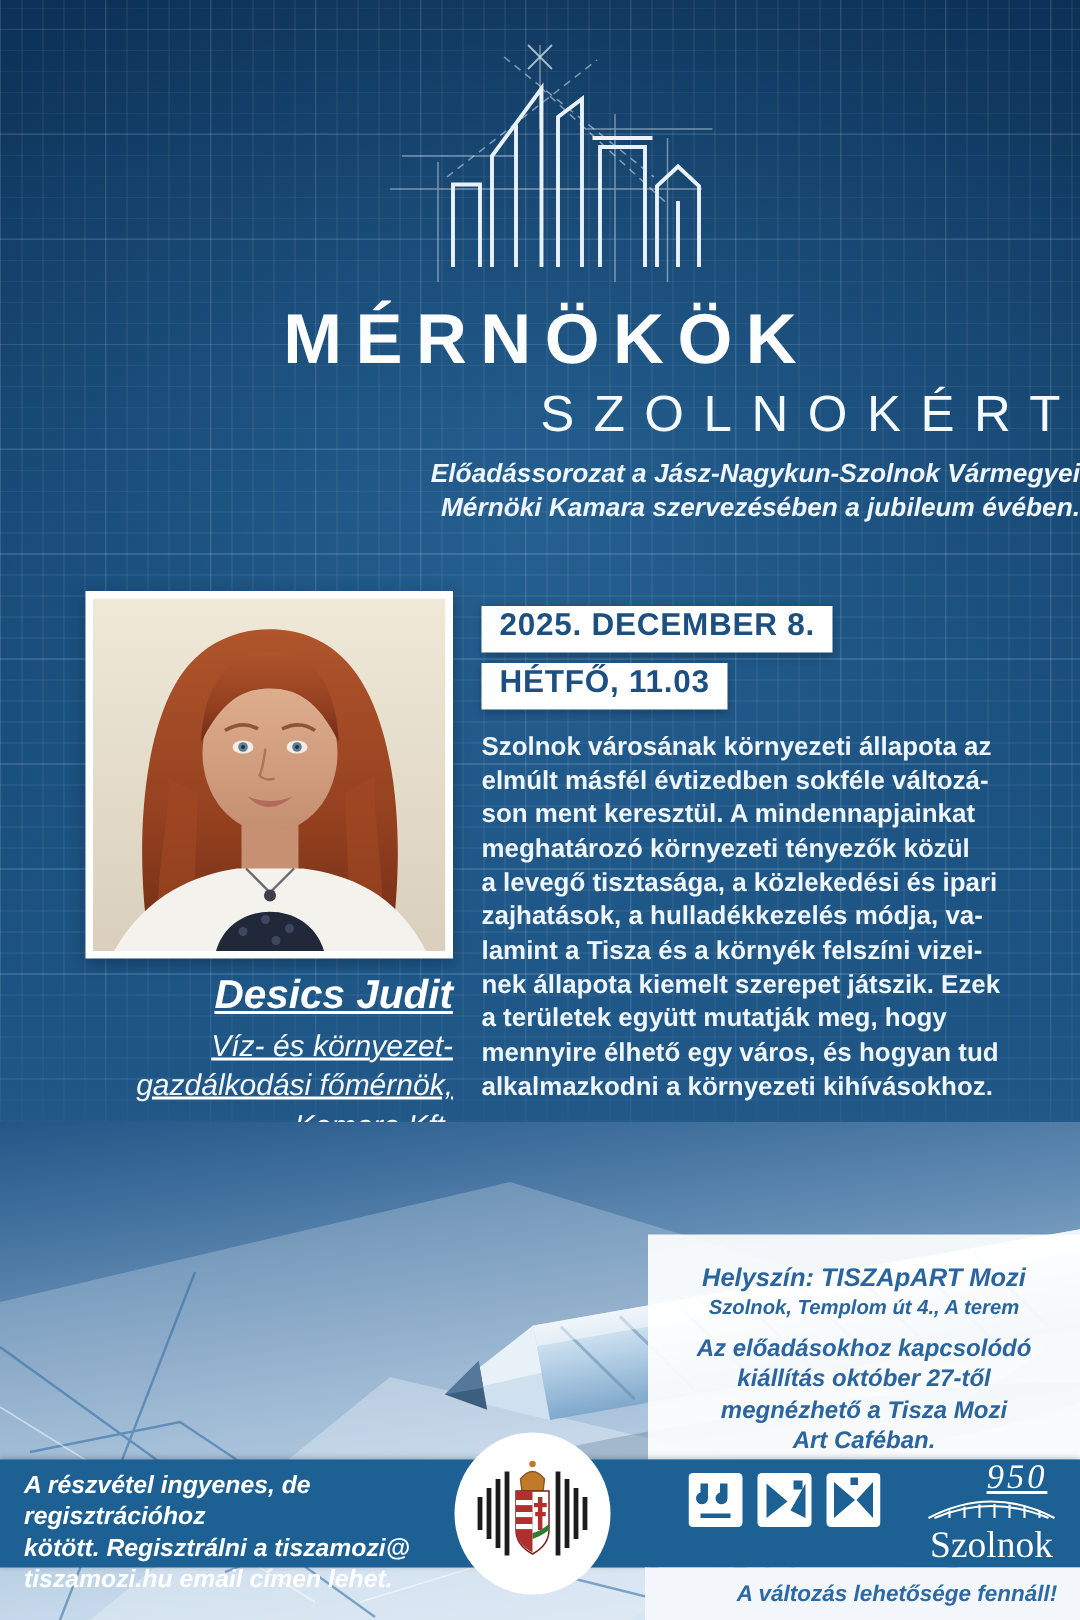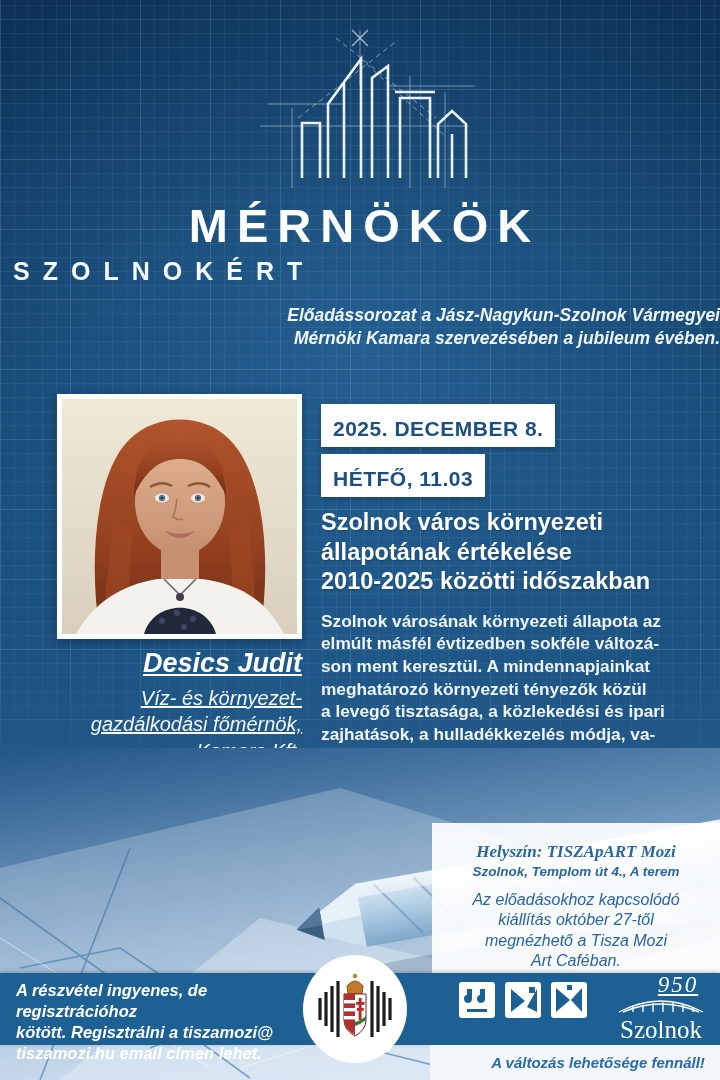--- a/index.html
+++ b/index.html
@@ -19,61 +19,61 @@
       repeating-linear-gradient(90deg, rgba(150,205,245,.12) 0 1px, transparent 1px 70px);
     -webkit-mask-image:linear-gradient(180deg,#000 82%,transparent 100%);
             mask-image:linear-gradient(180deg,#000 82%,transparent 100%);
   }
   .brand-logo{position:absolute;top:26px;left:50%;transform:translateX(-50%);}
   .brand-title{
     position:absolute;top:198px;left:0;width:100%;text-align:center;
     color:#fbfdfe;font-size:47px;font-weight:800;letter-spacing:9px;text-indent:9px;
   }
   .brand-subtitle{
-    position:absolute;top:257px;left:0;width:100%;text-align:left;
-    color:#f4f9fd;font-size:25px;font-weight:700;letter-spacing:13px;text-indent:13px;
+    position:absolute;top:257px;left:0;width:100%;text-align:right;
+    color:#f4f9fd;font-size:34px;font-weight:400;letter-spacing:13px;text-indent:13px;
   }
   .lead{
     position:absolute;top:304px;left:0;width:100%;text-align:right;
     color:#eef6fc;font-size:17.5px;font-style:italic;font-weight:700;line-height:1.32;
     white-space:pre-line;
   }
   .photo-frame{
     position:absolute;left:57px;top:394px;width:235px;height:235px;
     background:#fff;padding:5px;box-shadow:0 3px 10px rgba(0,10,30,.35);
   }
   .photo-frame svg{display:block;}
   .speaker{position:absolute;left:8px;top:648px;width:294px;text-align:right;color:#fff;text-decoration:underline;}
   .speaker-name{font-size:27px;font-weight:800;font-style:italic;margin-bottom:6px;}
   .speaker-role{font-size:20px;font-style:italic;font-weight:500;line-height:1.32;white-space:pre-line;color:#f2f8fd;}
   .event-col{position:absolute;left:321px;top:404px;width:392px;}
   .badge{
     display:table;background:#fff;color:#1d4f80;font-weight:800;font-size:21px;
-    padding:13px 12px 6px;margin-bottom:7px;box-shadow:0 2px 6px rgba(0,10,30,.3);
+    padding:1px 12px 6px;margin-bottom:7px;box-shadow:0 2px 6px rgba(0,10,30,.3);
     letter-spacing:.5px;
   }
   .talk-title{
     margin-top:11px;color:#fff;font-size:23.5px;font-weight:800;line-height:1.26;
     white-space:pre-line;text-shadow:0 1px 2px rgba(0,20,40,.3);
   }
   .abstract{
     margin-top:13px;color:#eef5fb;font-size:17.3px;font-weight:600;line-height:1.31;
     white-space:pre-line;
   }
   .blueprint{
     position:absolute;left:0;top:748px;width:720px;height:332px;
     background:linear-gradient(172deg,#235687 0%,#3d6d9b 14%,#5e88b0 30%,#8cadcc 52%,#bdd3e8 78%,#d9e6f2 100%);
   }
   .venue-box{
     position:absolute;left:432px;top:823px;width:288px;height:150px;
     background:rgba(255,255,255,.92);color:#2a659f;text-align:center;font-style:italic;
   }
-  .venue-line1{font-size:17px;font-weight:800;margin-top:19px;font-family:Liberation Serif, serif;}
+  .venue-line1{font-size:17px;font-weight:800;margin-top:19px;}
   .venue-line2{font-size:13.5px;font-weight:600;margin-top:2px;}
-  .venue-note{font-size:16px;font-weight:400;margin-top:11px;line-height:1.28;white-space:pre-line;}
+  .venue-note{font-size:16px;font-weight:700;margin-top:11px;line-height:1.28;white-space:pre-line;}
   .band{
     position:absolute;left:0;top:973px;width:720px;height:72px;background:#1d6093;
     box-shadow:0 -1px 4px rgba(0,20,40,.25);
   }
   .registration{
     position:absolute;left:16px;top:980px;width:310px;color:#fff;
     font-size:16.5px;font-style:italic;font-weight:600;line-height:1.28;white-space:pre-line;
   }
   .arms-circle{position:absolute;left:302px;top:954px;width:106px;height:110px;}
   .tiszapart{position:absolute;left:452px;top:981px;width:142px;text-align:center;}
@@ -194,23 +194,20 @@
   <div class="speaker">
     <div class="speaker-name">Desics Judit</div>
     <div class="speaker-role">Víz- és környezet-
 gazdálkodási főmérnök,
 Kamara Kft.</div>
   </div>
 
   <div class="event-col">
     <div class="badge">2025. DECEMBER 8.</div>
     <div class="badge">HÉTFŐ, 11.03</div>
-    <div class="talk-title">Szolnok város környezeti
-állapotának értékelése
-2010-2025 közötti időszakban</div>
     <div class="abstract">Szolnok városának környezeti állapota az
 elmúlt másfél évtizedben sokféle változá-
 son ment keresztül. A mindennapjainkat
 meghatározó környezeti tényezők közül
 a levegő tisztasága, a közlekedési és ipari
 zajhatások, a hulladékkezelés módja, va-
 lamint a Tisza és a környék felszíni vizei-
 nek állapota kiemelt szerepet játszik. Ezek
 a területek együtt mutatják meg, hogy
 mennyire élhető egy város, és hogyan tud

